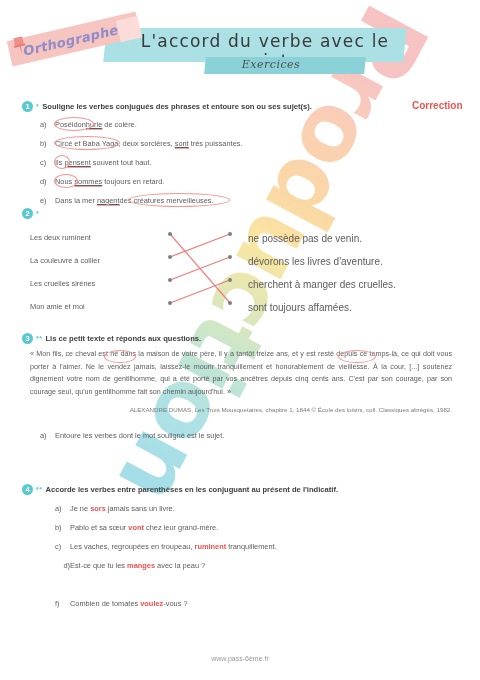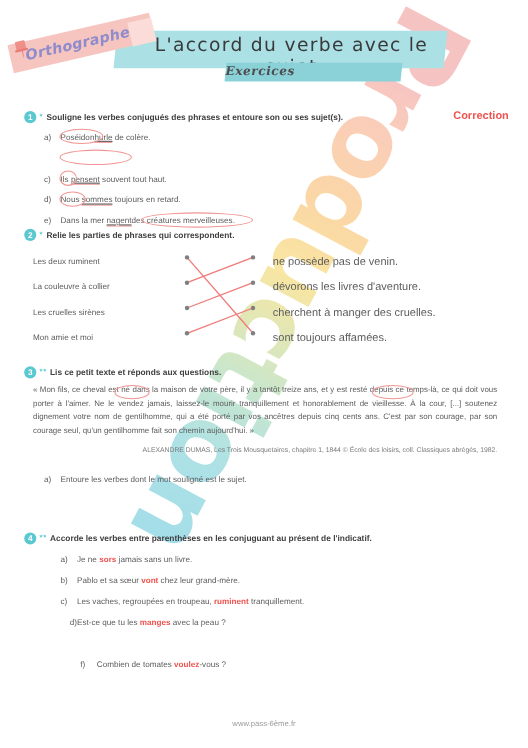--- a/index.html
+++ b/index.html
@@ -80,25 +80,25 @@
     position: absolute;
     left: 205px; top: 57px;
     width: 160px; height: 17px;
     background: #8bd2d8;
     transform: skewX(-6deg);
   }
   #subtitle-text {
     position: absolute;
     left: 205px; top: 58px;
     width: 132px;
-    text-align: left;
+    text-align: center;
     font-family: "DejaVu Serif", serif;
     font-style: italic;
     font-size: 11px;
-    font-weight: bold;
+    font-weight: normal;
     color: #4d4d4f;
     letter-spacing: .5px;
   }
 
   
   #badge-wrap {
     position: absolute;
     left: 6px; top: 12px;
     width: 140px; height: 48px;
   }
@@ -286,41 +286,43 @@
     <span class="ex-num">1</span>
     <span class="ex-stars">*</span>
     <span class="ex-title">Souligne les verbes conjugués des phrases et entoure son ou ses sujet(s).</span>
   </div>
 
   <div class="qline" style="left:40px; top:120px;">
     <span class="qlabel">a)</span><span>Poséidon</span><span class="ans-u">hurle</span><span> de colère.</span>
   </div>
   <div class="circle" style="left:54px; top:117px; width:38px; height:12px;"></div>
 
+  <div class="qline" style="left:40px; top:139px;">
+    <span class="qlabel">b)</span><span>Circé et Baba Yaga</span><span>, deux sorcières, </span><span class="ans-u">sont</span><span> très puissantes.</span>
+  </div>
   <div class="circle" style="left:54px; top:136px; width:64px; height:12px;"></div>
 
   <div class="qline" style="left:40px; top:158px;">
     <span class="qlabel">c)</span><span>Ils</span><span>&nbsp;</span><span class="ans-u">pensent</span><span> souvent tout haut.</span>
   </div>
   <div class="circle" style="left:54px; top:155px; width:14px; height:12px;"></div>
 
   <div class="qline" style="left:40px; top:177px;">
     <span class="qlabel">d)</span><span>Nous</span><span>&nbsp;</span><span class="ans-u">sommes</span><span> toujours en retard.</span>
   </div>
   <div class="circle" style="left:54px; top:174px; width:22px; height:12px;"></div>
 
   <div class="qline" style="left:40px; top:196px;">
     <span class="qlabel">e)</span><span>Dans la mer </span><span class="ans-u">nagent</span><span>des créatures merveilleuses</span><span>.</span>
   </div>
   <div class="circle" style="left:128px; top:193px; width:100px; height:12px;"></div>
 
   <div class="ex-head" style="left:22px; top:208px;">
     <span class="ex-num">2</span>
     <span class="ex-stars">*</span>
-    <span class="ex-title">Relie les parties de phrases qui correspondent.</span>
   </div>
 
   <div class="ex2-left" style="left:30px; top:233px;">Les deux ruminent</div>
   <div class="ex2-left" style="left:30px; top:256px;">La couleuvre à collier</div>
   <div class="ex2-left" style="left:30px; top:279px;">Les cruelles sirènes</div>
   <div class="ex2-left" style="left:30px; top:302px;">Mon amie et moi</div>
 
   <div class="ex2-right" style="left:248px; top:233px;">ne possède pas de venin.</div>
   <div class="ex2-right" style="left:248px; top:256px;">dévorons les livres d'aventure.</div>
   <div class="ex2-right" style="left:248px; top:279px;">cherchent à manger des cruelles.</div>
@@ -370,19 +372,19 @@
   </div>
   <div class="qline" style="left:55px; top:523px;">
     <span class="qlabel">b)</span><span>Pablo et sa sœur </span><span class="ans-red">vont</span><span> chez leur grand-mère.</span>
   </div>
   <div class="qline" style="left:55px; top:542px;">
     <span class="qlabel">c)</span><span>Les vaches, regroupées en troupeau, </span><span class="ans-red">ruminent</span><span> tranquillement.</span>
   </div>
   <div class="qline" style="left:55px; top:561px;text-align:right;">
     <span class="qlabel">d)</span><span>Est-ce que tu les </span><span class="ans-red">manges</span><span> avec la peau ?</span>
   </div>
-  <div class="qline" style="left:73px; top:599px;">
+  <div class="qline" style="left:55px; top:599px;">
     <span class="qlabel">f)</span><span>Combien de tomates </span><span class="ans-red">voulez</span><span>-vous ?</span>
   </div>
 
 </div>
 
 <div id="footer">www.pass-6ème.fr</div>
 
 </body></html>

